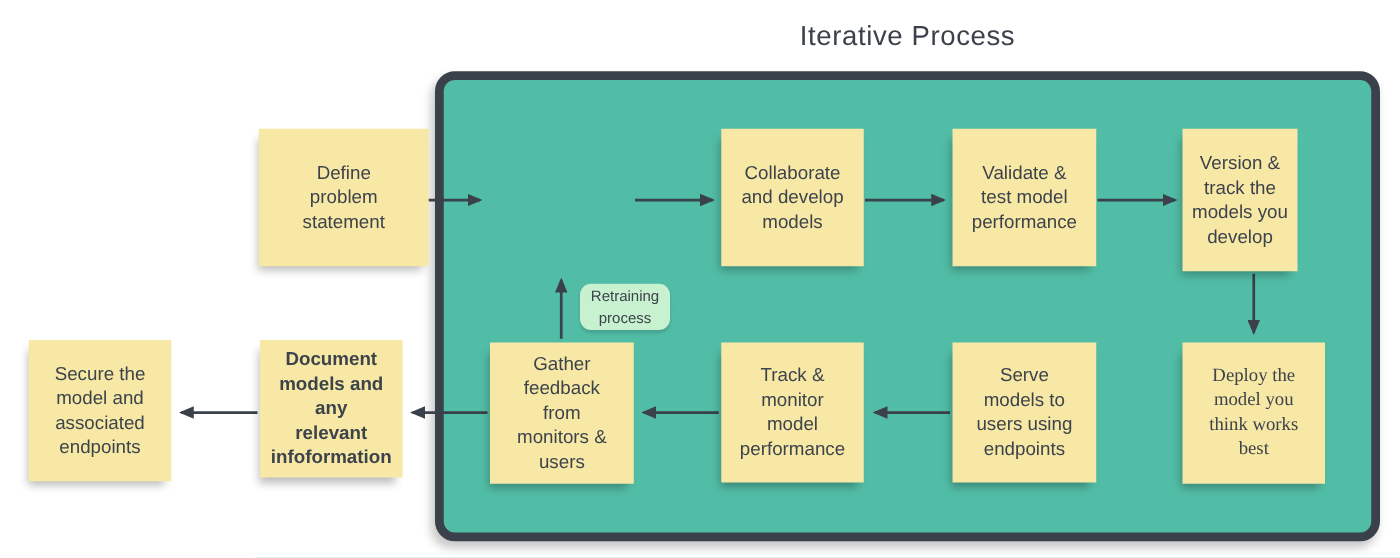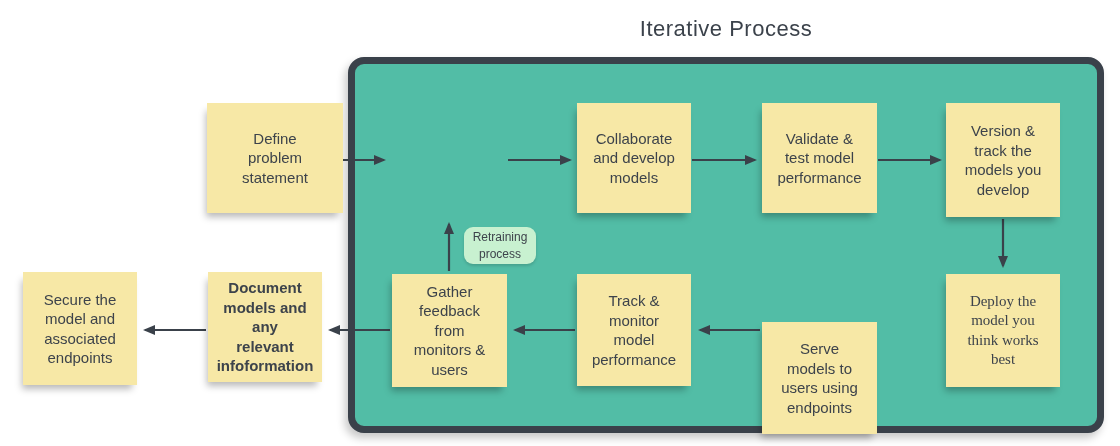--- a/index.html
+++ b/index.html
@@ -70,31 +70,31 @@
 
 
   <div class="note" style="left:577px; top:103px; width:114px; height:110px;">Collaborate
 and develop
 models</div>
 
   <div class="note" style="left:762px; top:103px; width:115px; height:110px;">Validate &amp;
 test model
 performance</div>
 
-  <div class="note" style="left:946px; top:103px; width:114px; height:114px;">Version &amp;
+  <div class="note" style="left:946px; top:103px; width:92px; height:114px;">Version &amp;
 track the
 models you
 develop</div>
 
   <div class="note" style="left:946px; top:274px; width:114px; height:113px;font-family:Liberation Serif, serif;">Deploy the
 model you
 think works
 best</div>
 
-  <div class="note" style="left:762px; top:274px; width:115px; height:112px;margin-top:48px;">Serve
+  <div class="note" style="left:762px; top:274px; width:115px; height:112px;">Serve
 models to
 users using
 endpoints</div>
 
   <div class="note" style="left:577px; top:274px; width:114px; height:112px;">Track &amp;
 monitor
 model
 performance</div>
 
   <div class="note" style="left:392px; top:274px; width:115px; height:113px;">Gather

